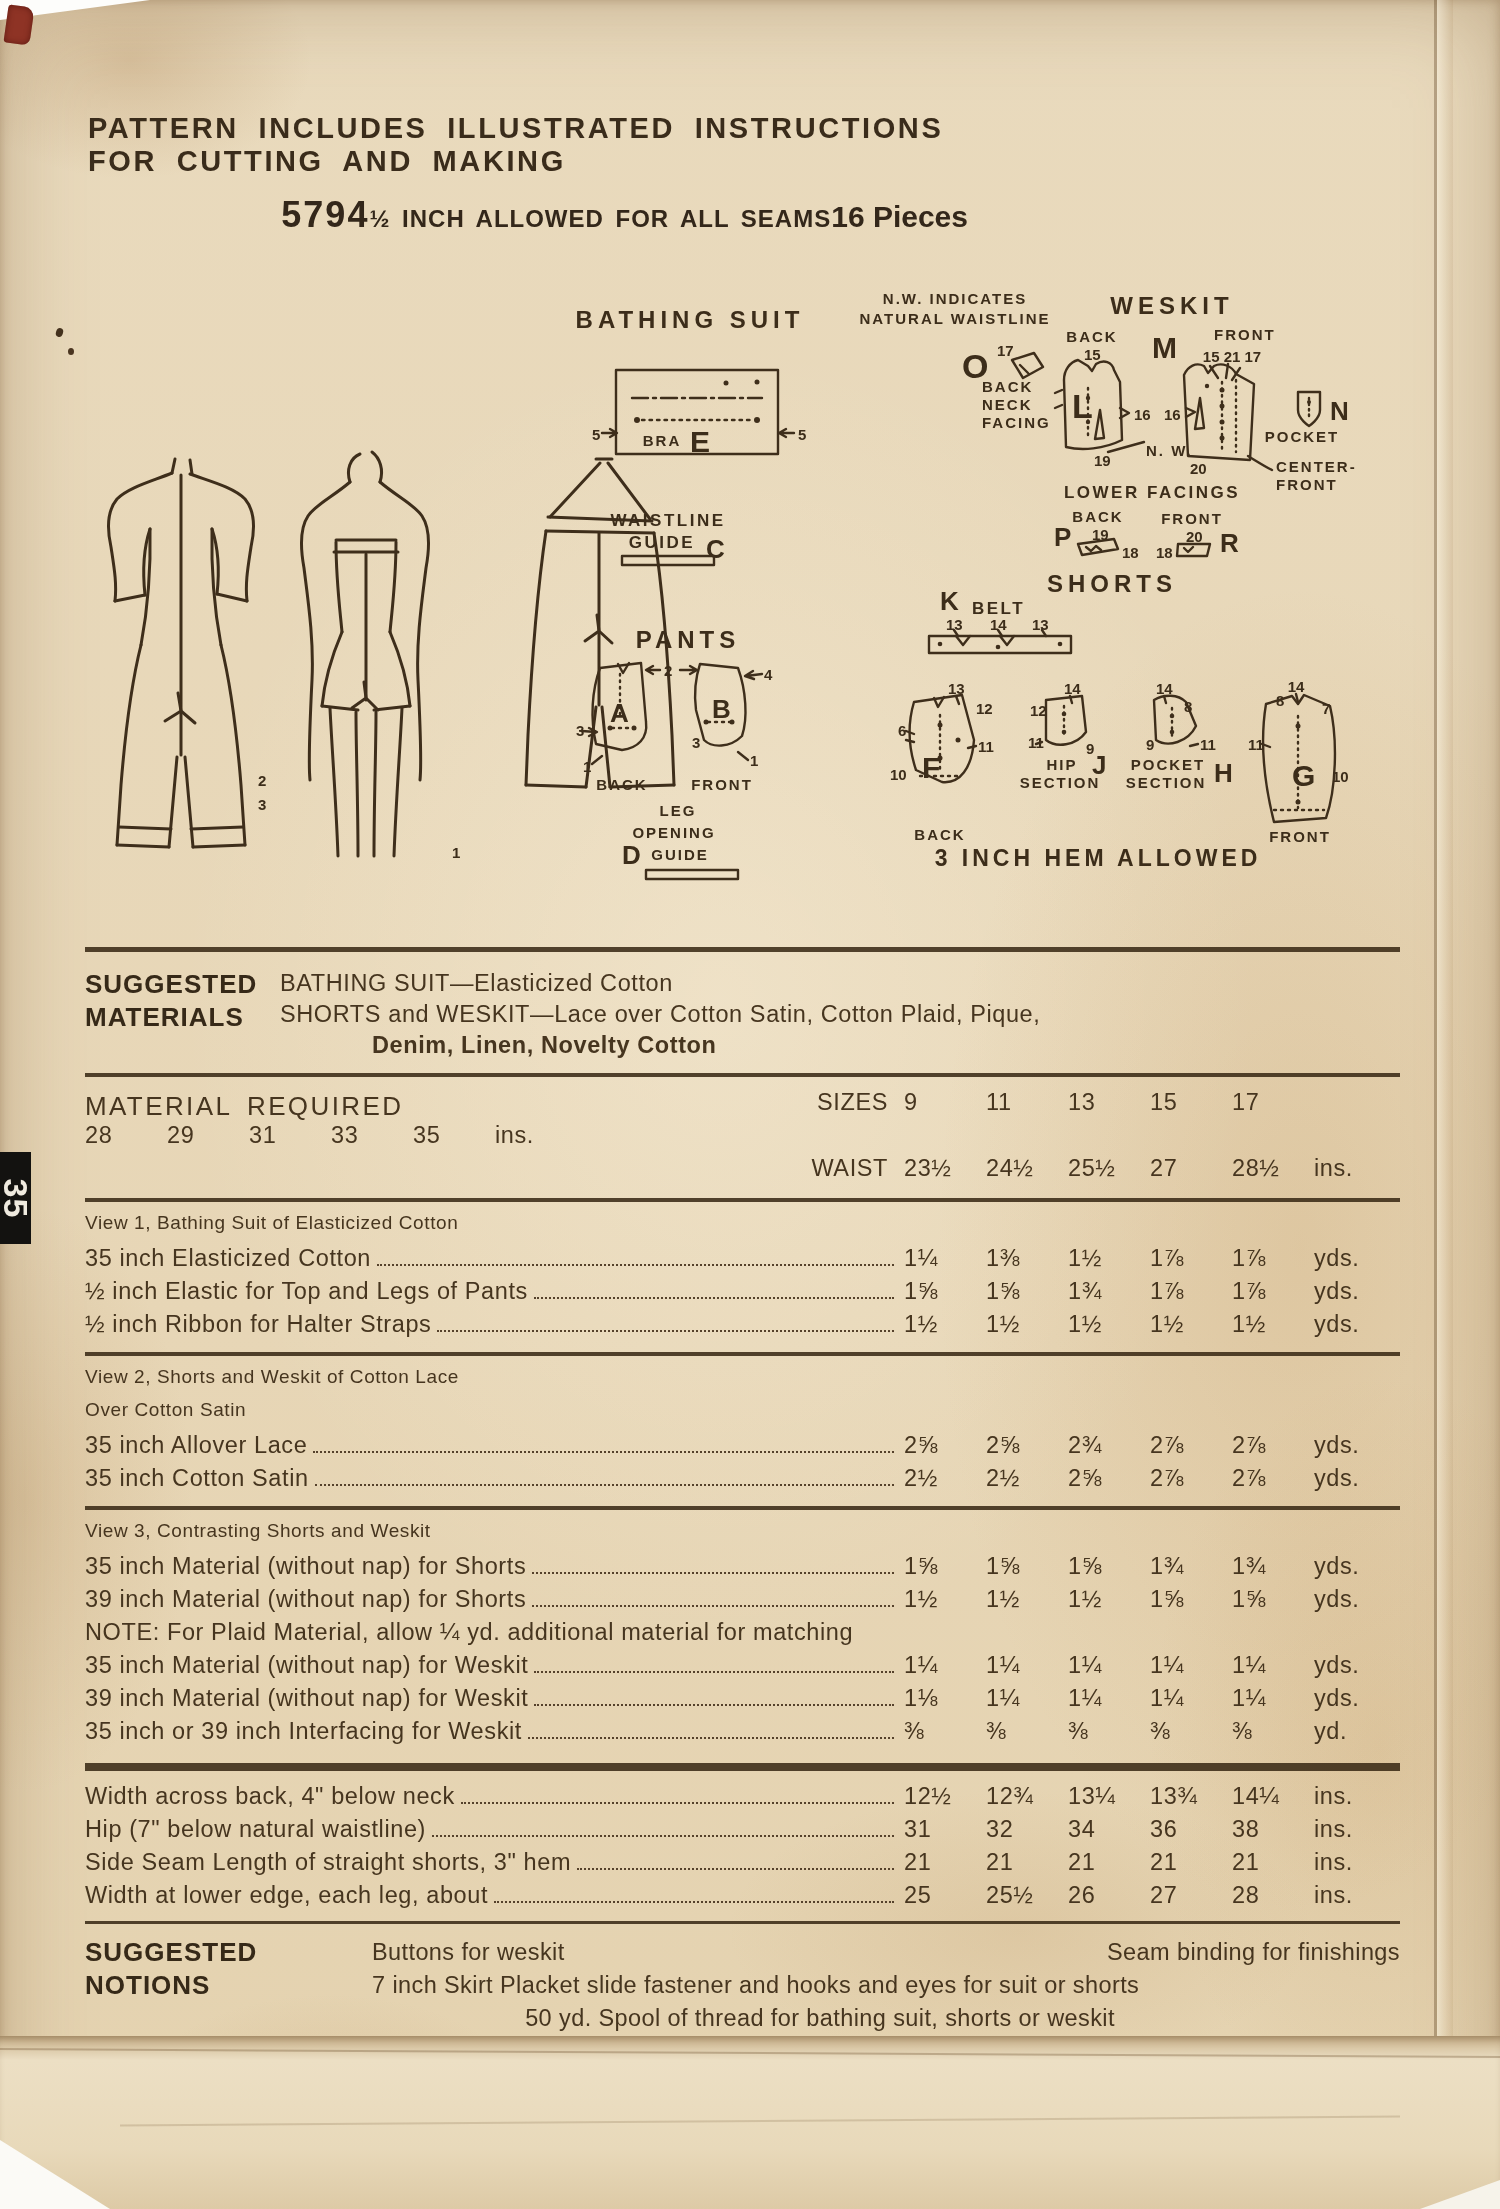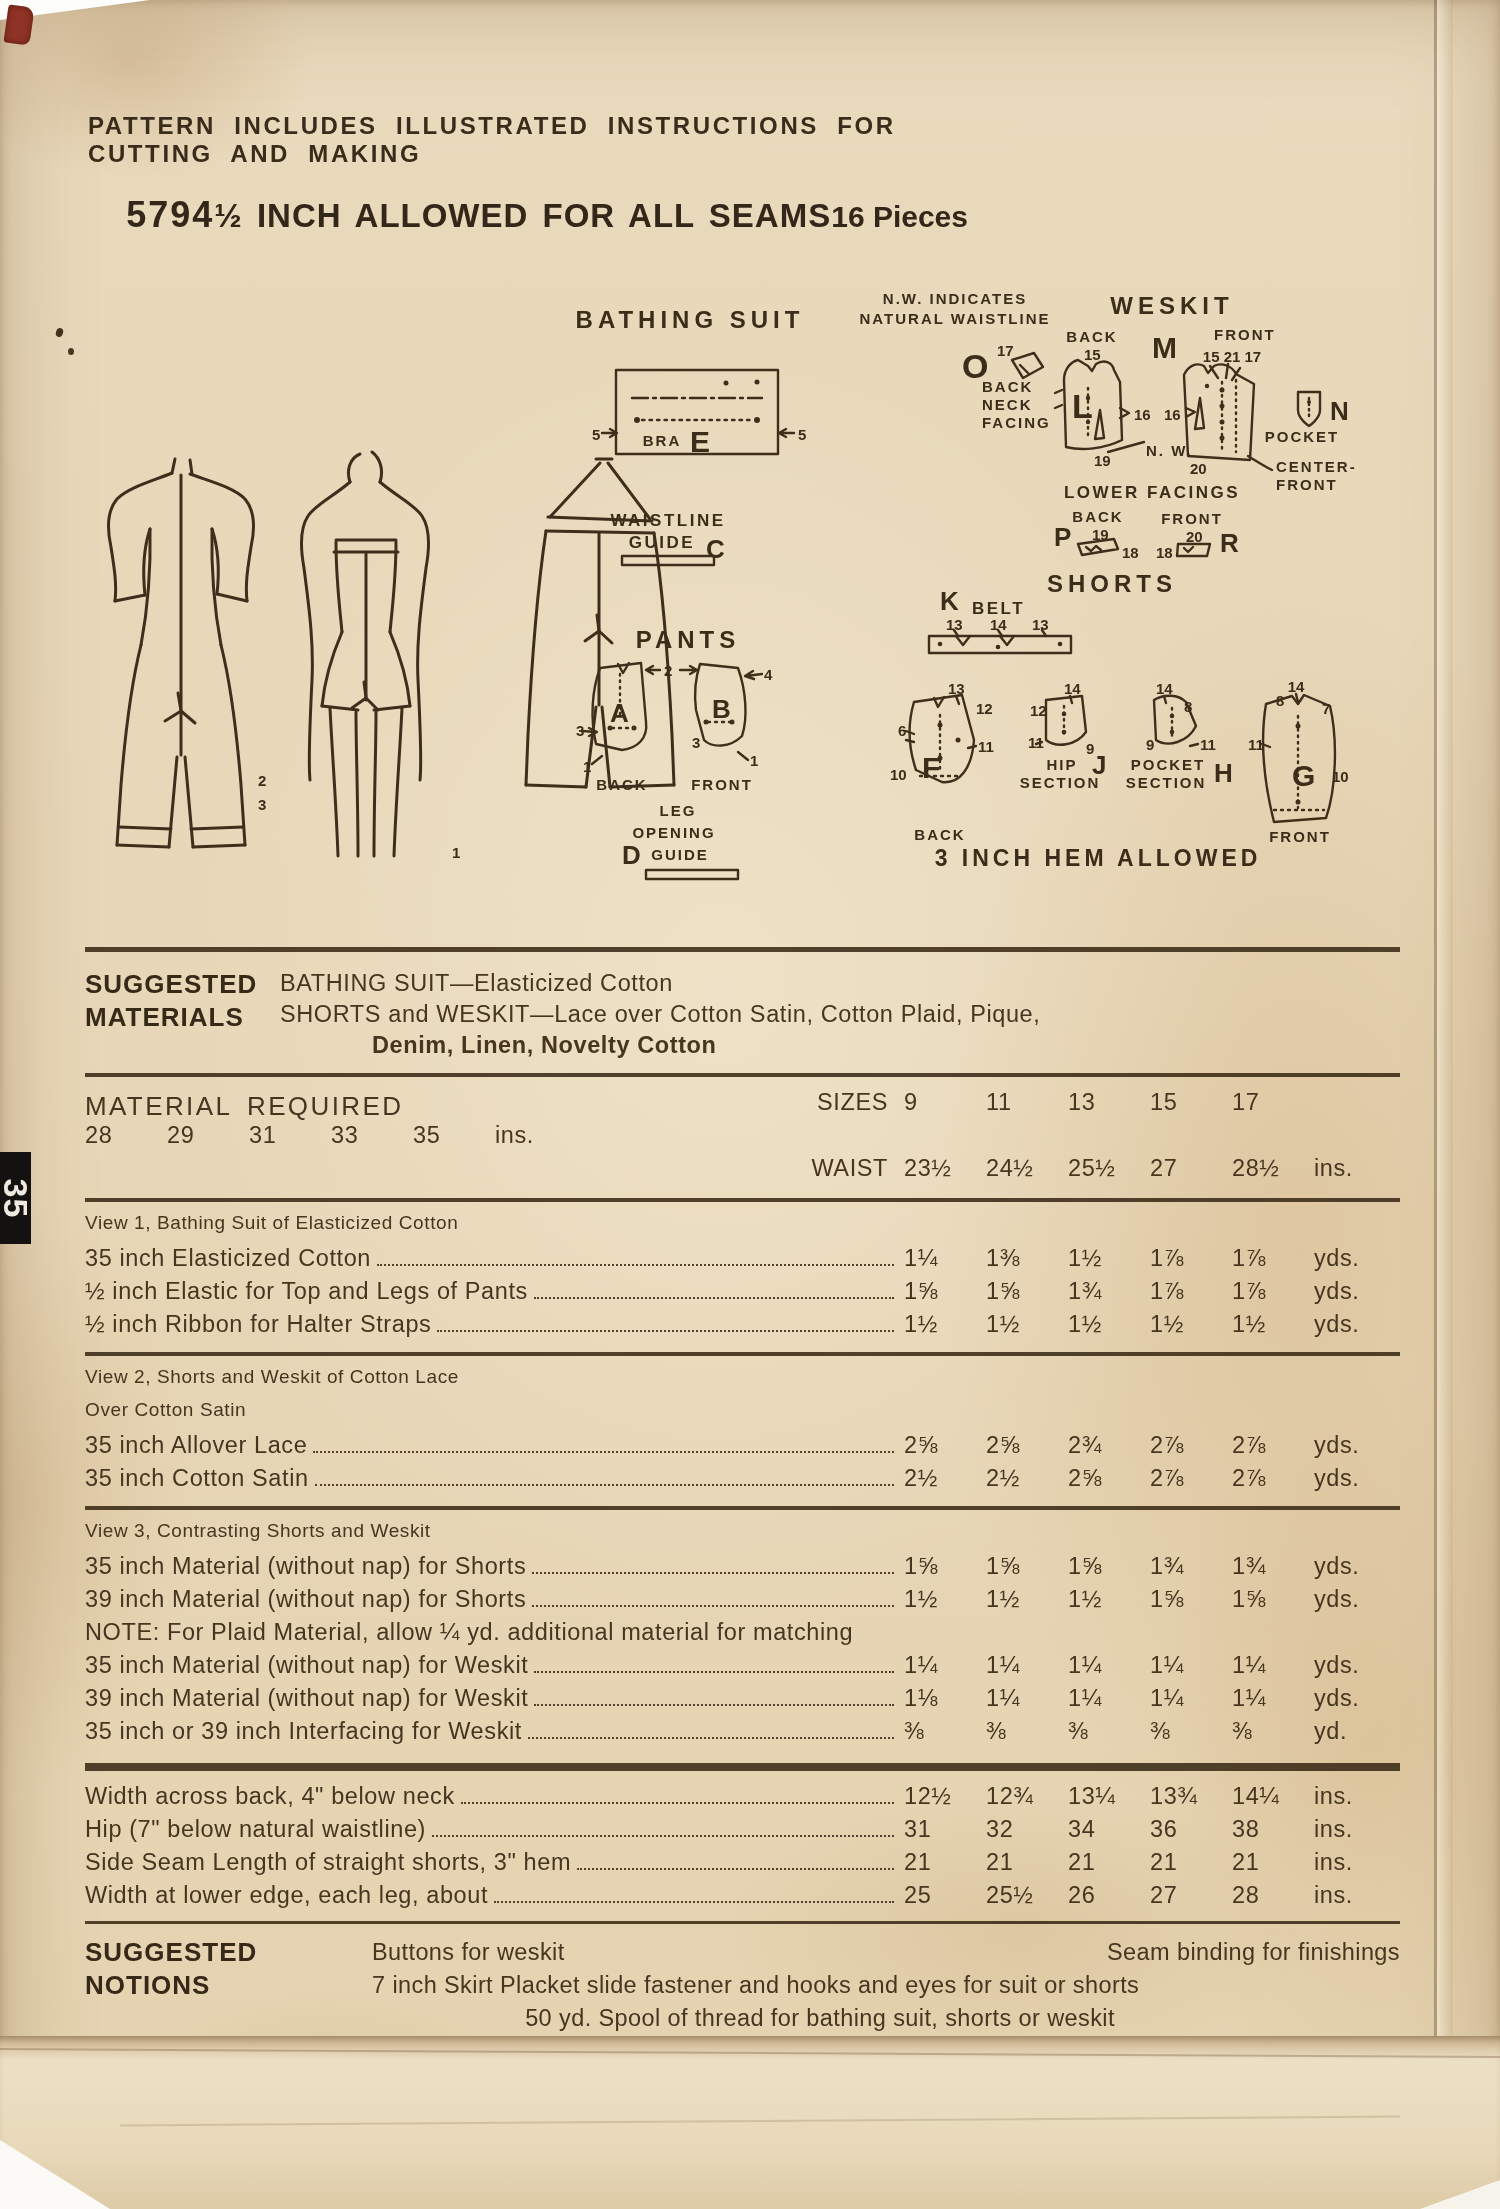--- a/index.html
+++ b/index.html
@@ -12,25 +12,25 @@
       radial-gradient(ellipse 320px 520px at 1380px 1750px, rgba(188,143,83,.20), transparent 72%),
       radial-gradient(ellipse 240px 420px at 25px 1500px, rgba(175,132,78,.20), transparent 70%),
       radial-gradient(ellipse 420px 200px at 1020px 1930px, rgba(180,138,84,.16), transparent 70%),
       radial-gradient(ellipse 300px 180px at 330px 2120px, rgba(170,128,76,.18), transparent 70%),
       radial-gradient(ellipse 900px 1100px at 720px 1000px, rgba(255,249,233,.30), transparent 60%),
       linear-gradient(#e9dabd,#e7d6b6 60%,#e4d2af);
     box-shadow: inset 0 0 90px rgba(120,85,45,.35), inset 0 0 12px rgba(110,75,40,.35);
   }
   .abs{position:absolute;}
   
-  .header-line{left:88px;top:112px;width:900px;font-size:24px;font-weight:700;
+  .header-line{left:88px;top:112px;width:900px;font-size:29px;font-weight:700;
     letter-spacing:2.6px;word-spacing:9px;color:#3a2c1b;}
   .title-row{left:88px;top:194px;width:880px;display:flex;justify-content:flex-end;align-items:baseline;color:#33271a;}
   .pattern-number{font-size:36px;font-weight:700;letter-spacing:2px;}
-  .seam-note{font-size:33px;font-weight:700;letter-spacing:1px;word-spacing:4px;}
+  .seam-note{font-size:24px;font-weight:700;letter-spacing:1px;word-spacing:4px;}
   .pieces-count{font-size:30px;font-weight:700;}
   
   svg.diagrams{left:0;top:270px;}
   svg .ink{stroke:#3e2e1b;fill:none;stroke-width:2.4;stroke-linecap:round;stroke-linejoin:round;}
   svg .ink-thick{stroke:#3e2e1b;fill:none;stroke-width:3;stroke-linecap:round;stroke-linejoin:round;}
   svg .dot{fill:#3e2e1b;stroke:none;}
   svg text{font-family:"Liberation Sans",sans-serif;fill:#3c2d1a;}
   svg .cap{font-size:15px;font-weight:700;letter-spacing:2px;}
   svg .cap17{font-size:17px;font-weight:700;letter-spacing:2.5px;}
   svg .num{font-size:15px;font-weight:700;}

